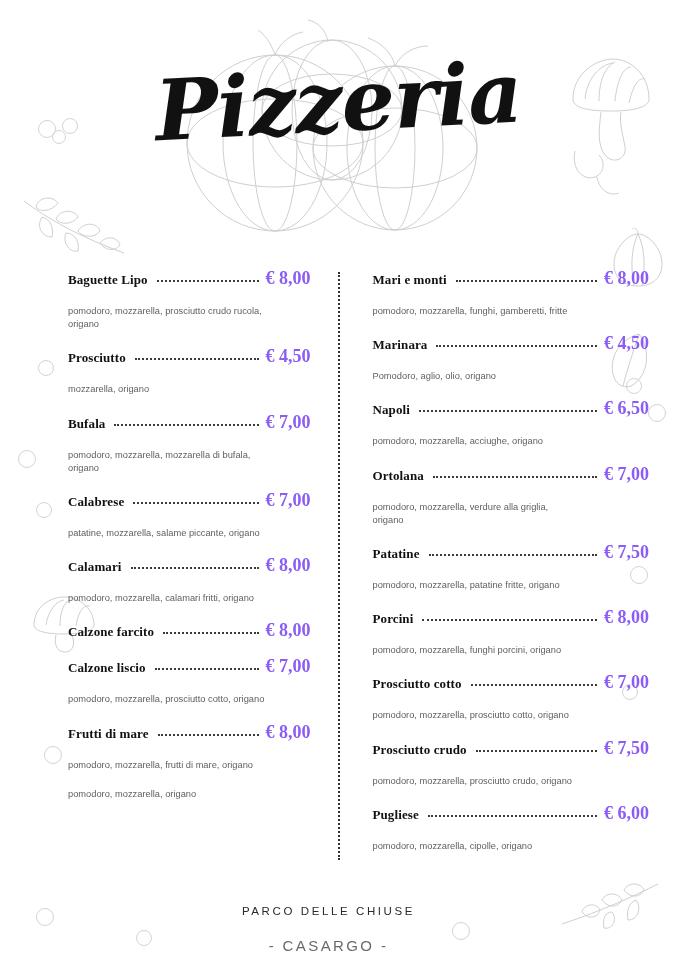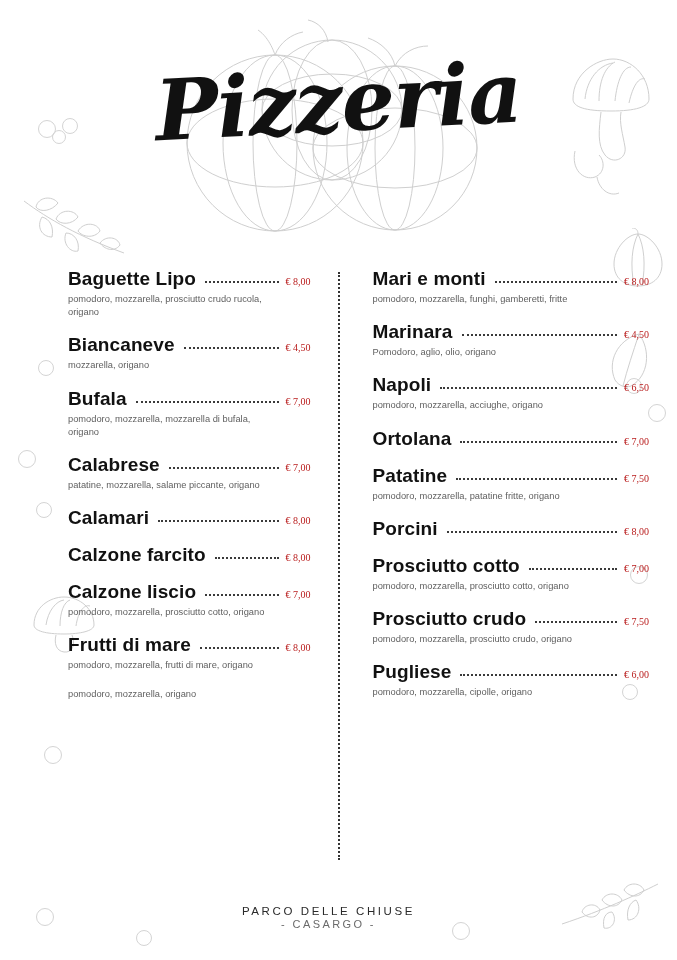--- a/index.html
+++ b/index.html
@@ -87,44 +87,44 @@
     z-index: 4;
   }
 
   .item { margin-bottom: 15px; }
   .item-head {
     display: flex;
     align-items: baseline;
     white-space: nowrap;
   }
   .item-name {
-    font-family: Liberation Sans, sans-serif;
-    font-size: 19px;
+    font-family: Liberation Serif, serif;
+    font-size: 13px;
     font-weight: 700;
     color: #111;
     letter-spacing: .1px;
   }
   .leader {
     flex: 1 1 auto;
     margin: 0 7px 0 9px;
     position: relative;
     top: -2px;
     border-bottom: 2px dotted #3a3a3a;
     min-width: 18px;
     height: 4px;
   }
   .item-price {
     font-family: "Liberation Serif", serif;
-    font-size: 10px;
-    font-weight: 400;
-    color: #b91c1c;
+    font-size: 18px;
+    font-weight: 700;
+    color: #8b5cf6;
     flex: 0 0 auto;
   }
   .item-desc {
-    margin-top: 3px;
+    margin-top: 16px;
     font-family: "Liberation Sans", sans-serif;
     font-size: 9.3px;
     line-height: 1.42;
     color: #5f5f5f;
     max-width: 205px;
   }
 
   
   .footer {
     position: absolute;
@@ -134,23 +134,23 @@
     text-align: center;
     z-index: 5;
   }
   .footer-title {
     font-family: "Liberation Sans", sans-serif;
     font-size: 11.5px;
     letter-spacing: 2.6px;
     color: #2a2a2a;
   }
   .footer-sub {
-    margin-top: 1px;
+    margin-top: 20px;
     font-family: "Liberation Sans", sans-serif;
-    font-size: 11px;
+    font-size: 15px;
     letter-spacing: 2.4px;
     color: #6a6a6a;
     text-align: center;
   }
 </style>
 </head>
 <body>
 
 <svg class="art" id="art-tomatoes" width="400" height="230" viewBox="0 0 400 230">
   <circle cx="135" cy="125" r="88"></circle>
@@ -247,21 +247,21 @@
       <div class="item-head">
         <span class="item-name">Baguette Lipo</span>
         <span class="leader"></span>
         <span class="item-price">€ 8,00</span>
       </div>
       <div class="item-desc">pomodoro, mozzarella, prosciutto crudo rucola, origano</div>
     </div>
 
     <div class="item">
       <div class="item-head">
-        <span class="item-name">Biancaneve</span>
+        <span class="item-name">Prosciutto</span>
         <span class="leader"></span>
         <span class="item-price">€ 4,50</span>
       </div>
       <div class="item-desc">mozzarella, origano</div>
     </div>
 
     <div class="item">
       <div class="item-head">
         <span class="item-name">Bufala</span>
         <span class="leader"></span>
@@ -278,20 +278,21 @@
       </div>
       <div class="item-desc">patatine, mozzarella, salame piccante, origano</div>
     </div>
 
     <div class="item">
       <div class="item-head">
         <span class="item-name">Calamari</span>
         <span class="leader"></span>
         <span class="item-price">€ 8,00</span>
       </div>
+      <div class="item-desc">pomodoro, mozzarella, calamari fritti, origano</div>
     </div>
 
     <div class="item">
       <div class="item-head">
         <span class="item-name">Calzone farcito</span>
         <span class="leader"></span>
         <span class="item-price">€ 8,00</span>
       </div>
     </div>
 
@@ -347,37 +348,39 @@
       </div>
       <div class="item-desc">pomodoro, mozzarella, acciughe, origano</div>
     </div>
 
     <div class="item">
       <div class="item-head">
         <span class="item-name">Ortolana</span>
         <span class="leader"></span>
         <span class="item-price">€ 7,00</span>
       </div>
+      <div class="item-desc">pomodoro, mozzarella, verdure alla griglia, origano</div>
     </div>
 
     <div class="item">
       <div class="item-head">
         <span class="item-name">Patatine</span>
         <span class="leader"></span>
         <span class="item-price">€ 7,50</span>
       </div>
       <div class="item-desc">pomodoro, mozzarella, patatine fritte, origano</div>
     </div>
 
     <div class="item">
       <div class="item-head">
         <span class="item-name">Porcini</span>
         <span class="leader"></span>
         <span class="item-price">€ 8,00</span>
       </div>
+      <div class="item-desc">pomodoro, mozzarella, funghi porcini, origano</div>
     </div>
 
     <div class="item">
       <div class="item-head">
         <span class="item-name">Prosciutto cotto</span>
         <span class="leader"></span>
         <span class="item-price">€ 7,00</span>
       </div>
       <div class="item-desc">pomodoro, mozzarella, prosciutto cotto, origano</div>
     </div>

